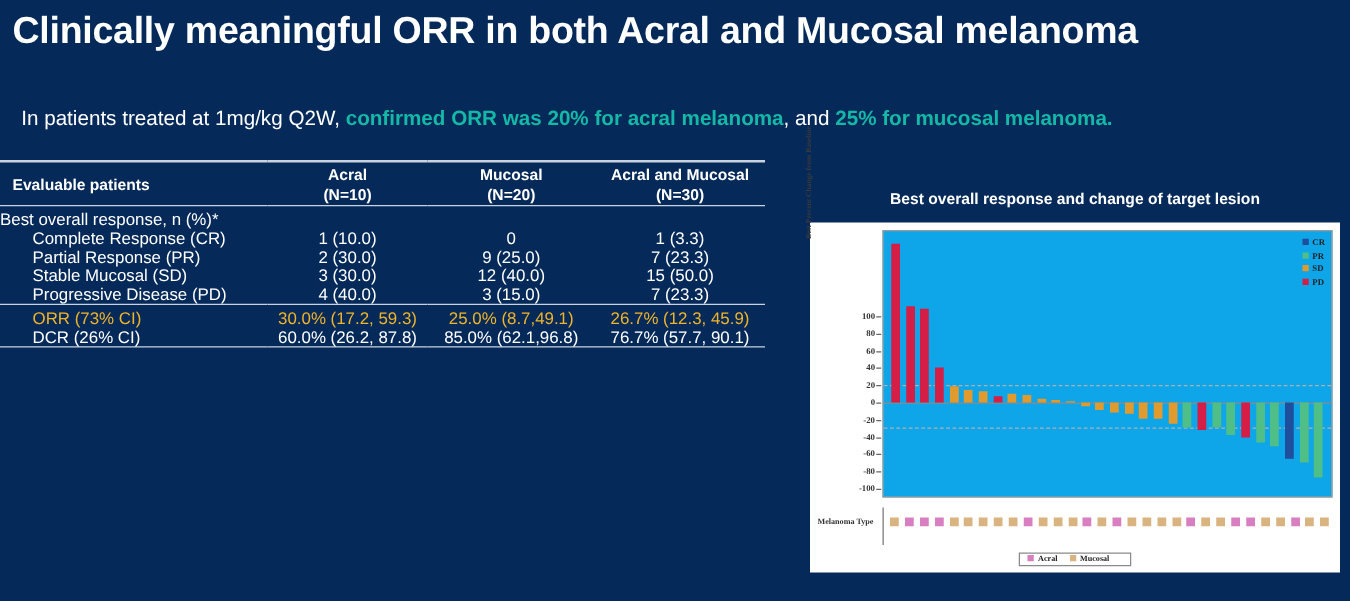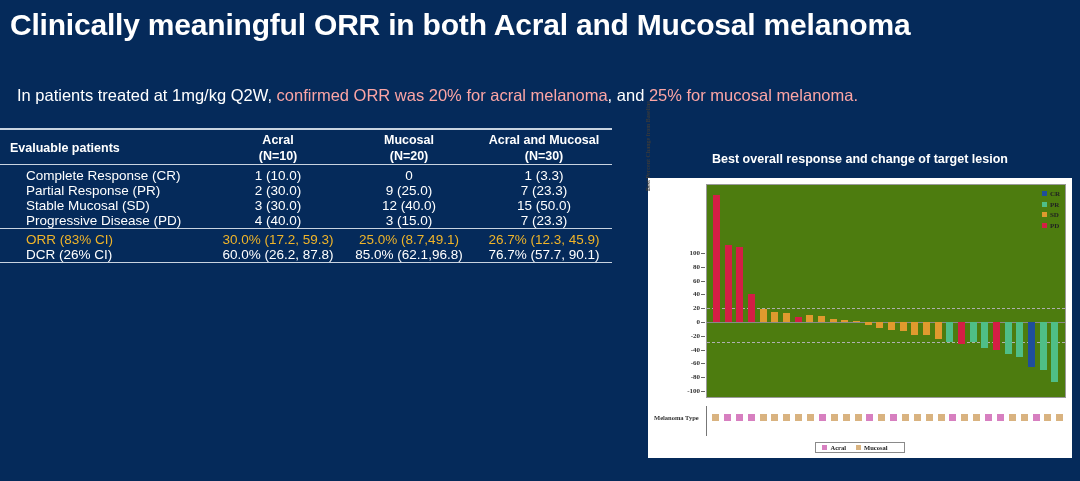--- a/index.html
+++ b/index.html
@@ -12,21 +12,21 @@
   
   .slide-title{
     position:absolute;left:10px;top:8px;width:1050px;
     font-size:30px;font-weight:bold;letter-spacing:-0.2px;
     color:#ffffff;white-space:nowrap;
   }
   .subtitle{
     position:absolute;left:17px;top:86px;width:1060px;
     font-size:16.5px;color:#ffffff;white-space:nowrap;
   }
-  .gold{color:#fca5a5;}
+  .gold{color:#14b8a6;font-weight:bold;}
   
   .table-wrap{position:absolute;left:0px;top:128px;width:612px;}
   table.data{border-collapse:collapse;width:612px;table-layout:fixed;}
   table.data td,table.data th{padding:0;}
   .rule-top td{border-top:2.5px solid #c9d3e0;height:3px;}
   .rule-mid td{border-top:1.5px solid #c9d3e0;height:3px;}
   .rule-bot td{border-top:1.5px solid #c9d3e0;height:3px;}
   .hdr td{font-size:12.5px;font-weight:bold;color:#ffffff;
           text-align:center;vertical-align:middle;padding:7px 0 8px 0;line-height:1.25;}
   .hdr td.first{text-align:left;padding-left:10px;}
@@ -47,21 +47,21 @@
   }
   .ylabel{
     position:absolute;left:-3px;top:38px;width:140px;
     transform:rotate(-90deg);transform-origin:left top;
     font-family:"Liberation Serif",serif;
     font-size:6px;font-weight:bold;color:#3a3a3a;
     text-align:center;white-space:nowrap;
   }
   .plot{
     position:absolute;left:58px;top:6px;right:6px;height:214px;
-    border:1px solid #9a9a9a;box-sizing:border-box;background:#4d7c0f;
+    border:1px solid #9a9a9a;box-sizing:border-box;background:#0ea5e9;
   }
   .yticks{position:absolute;left:18px;top:6px;width:38px;height:214px;}
   .ytick{position:absolute;right:4px;font-family:"Liberation Serif",serif;
          font-size:7px;font-weight:bold;color:#333;transform:translateY(-50%);
          white-space:nowrap;}
   .ytick i{position:absolute;right:-5px;top:50%;width:4px;height:1px;background:#666;}
   .zeroline{position:absolute;left:0;right:0;height:1.4px;background:#8a8a8a;}
   .refline{position:absolute;left:0;right:0;height:0;
            border-top:1px dashed #b0b0b0;}
   .bars{position:absolute;left:4px;right:4px;top:0;bottom:0;}
@@ -126,20 +126,23 @@
           <span>(N=20)</span>
         </td>
         <td>
           <span>Acral and Mucosal</span><br>
           <span>(N=30)</span>
         </td>
       </tr>
       <tr class="rule-mid">
           <td colspan="4"></td>
         </tr>
+      <tr class="sec">
+        <td colspan="4">Best overall response, n (%)*</td>
+      </tr>
     </tbody>
     <tbody id="body-rows">
         <tr class="row">
           <td class="first">Complete Response (CR)</td>
           <td>1 (10.0)</td>
           <td>0</td>
           <td>1 (3.3)</td>
         </tr>
         <tr class="row">
           <td class="first">Partial Response (PR)</td>
@@ -160,21 +163,21 @@
           <td>7 (23.3)</td>
         </tr>
       </tbody>
     <tbody>
       <tr class="rule-mid">
           <td colspan="4"></td>
         </tr>
     </tbody>
     <tbody id="summary-rows">
         <tr class="row hl">
-          <td class="first">ORR (83% CI)</td>
+          <td class="first">ORR (73% CI)</td>
           <td>30.0% (17.2, 59.3)</td>
           <td>25.0% (8.7,49.1)</td>
           <td>26.7% (12.3, 45.9)</td>
         </tr>
         <tr class="row">
           <td class="first">DCR (26% CI)</td>
           <td>60.0% (26.2, 87.8)</td>
           <td>85.0% (62.1,96.8)</td>
           <td>76.7% (57.7, 90.1)</td>
         </tr>

